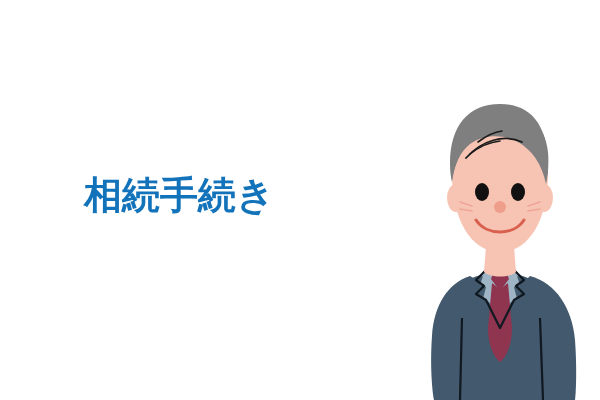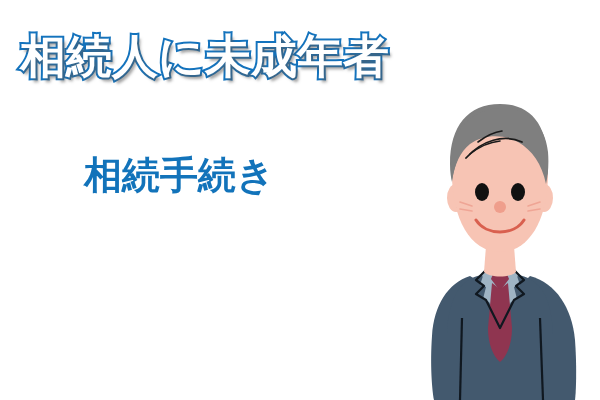--- a/index.html
+++ b/index.html
@@ -32,21 +32,21 @@
     -webkit-text-stroke: 4px #1473bd;
     paint-order: stroke fill;
     text-shadow: 3px 4px 3px rgba(90, 90, 90, 0.55);
     font-family: "DejaVu Sans", "Liberation Sans", sans-serif;
   }
 
   
   .subtitle {
     position: absolute;
     left: 84px;
-    top: 152px;
+    top: 172px;
     font-size: 38px;
     line-height: 47px;
     font-weight: 700;
     color: #1273ba;
     white-space: nowrap;
     font-family: "DejaVu Sans", "Liberation Sans", sans-serif;
   }
   .subtitle div { display: block; }
 
   
@@ -57,21 +57,20 @@
     width: 200px;
     height: 320px;
   }
   .figure svg { display: block; }
 </style>
 </head>
 <body>
 
 <div id="canvas">
 
-  <div class="headline">相続人に未成年者</div>
 
   <div class="subtitle">
     <div>相続手続き</div>
   </div>
 
   <div class="figure">
     <svg width="200" height="320" viewBox="0 0 200 320" xmlns="http://www.w3.org/2000/svg">
 
       <g>
 

